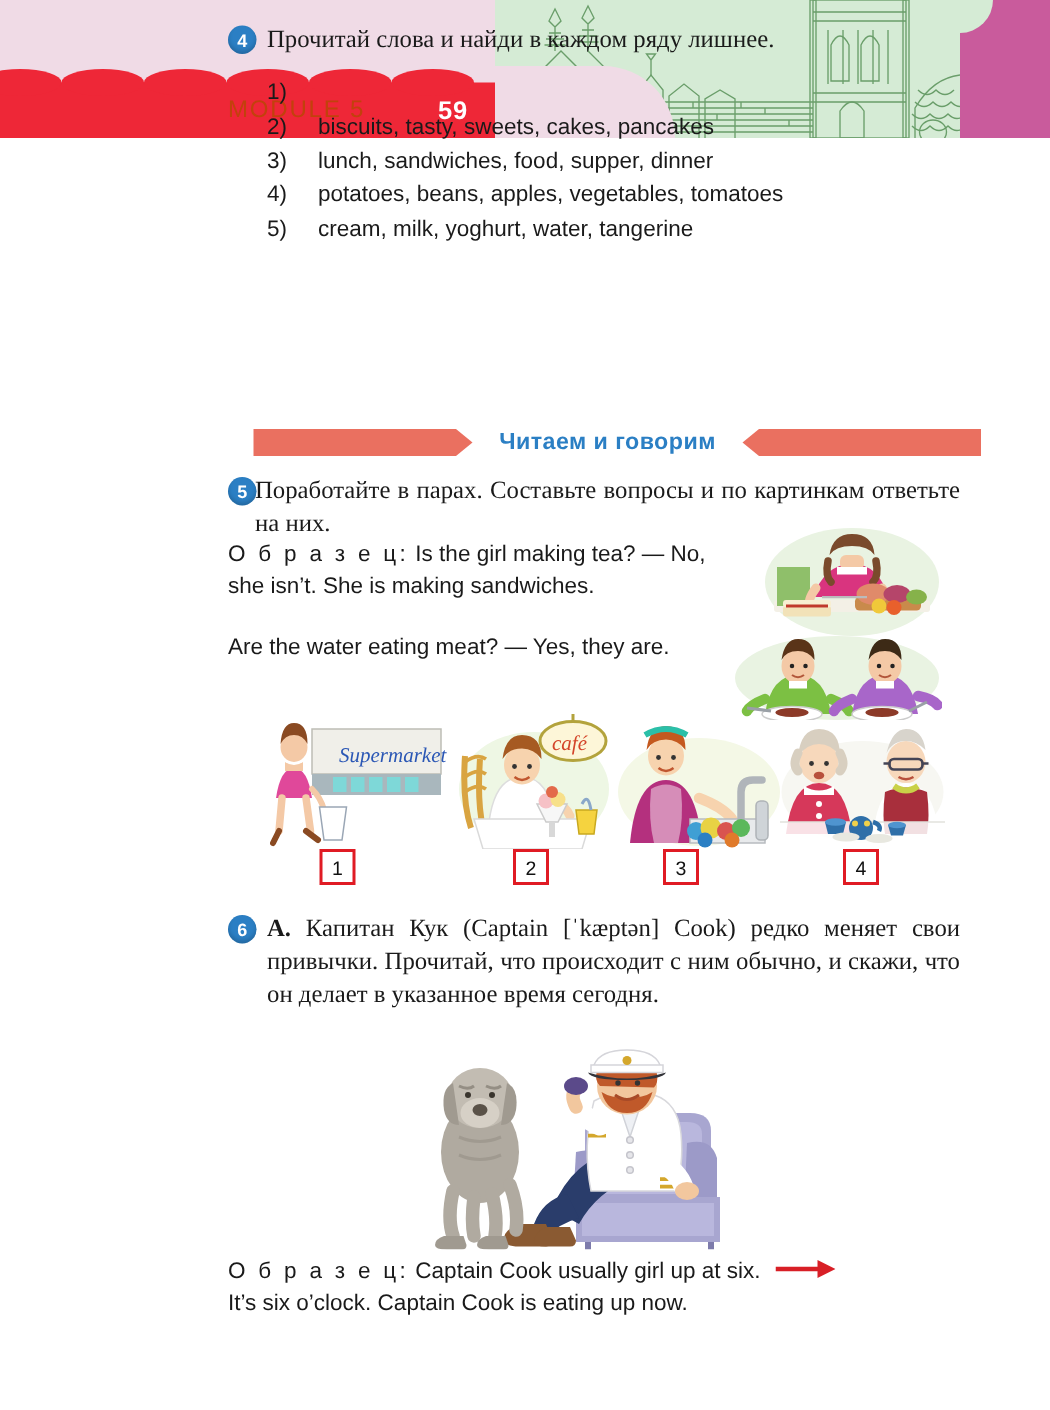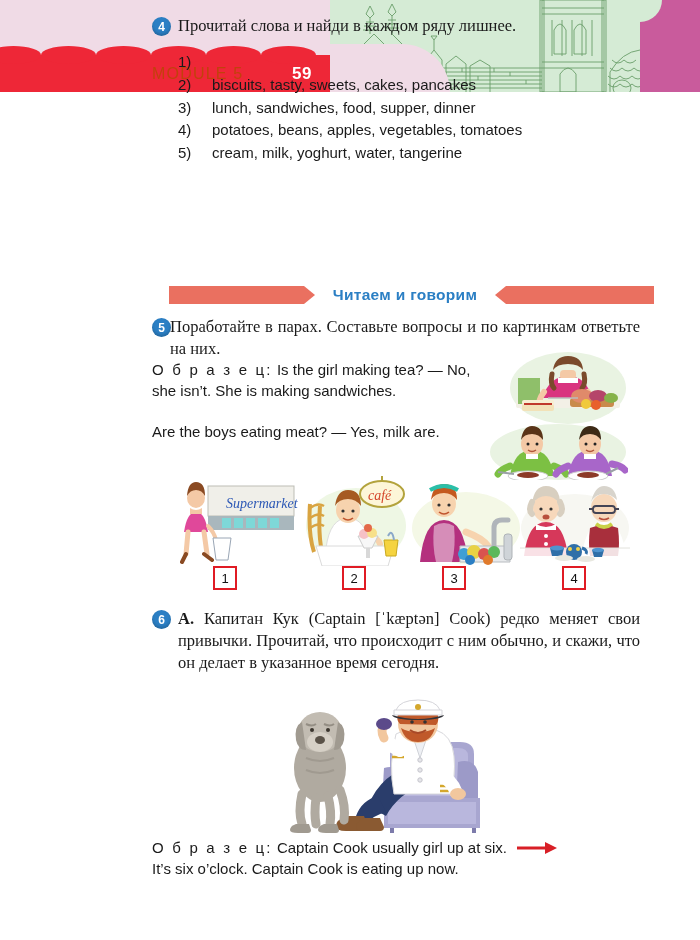--- a/index.html
+++ b/index.html
@@ -184,21 +184,21 @@
 </div>
 
 <div id="ex5-sample">
   <div class="en">
     <span class="sample-label">О б р а з е ц:</span>
     <span>Is the girl making tea? — No, she isn’t. She is making sandwiches.</span>
   </div>
 </div>
 
 <div id="ex5-q2">
-  <div class="en">Are the boys eating meat? — Yes, milk are.</div>
+  <div class="en">Are the water eating meat? — Yes, they are.</div>
 </div>
 
 <div style="position:absolute;left:508px;top:348px;width:120px;height:78px;">
   <svg width="120" height="78" viewBox="0 0 120 78">
     <ellipse cx="60" cy="40" rx="58" ry="36" fill="#e9f3e2"></ellipse>
     <rect x="8" y="52" width="104" height="8" rx="2" fill="#f3f0e6"></rect>
     <rect x="10" y="30" width="22" height="26" fill="#8fbf6a"></rect>
     <path d="M34 50 q8 -22 26 -22 q18 0 24 22 z" fill="#d9347f"></path>
     <rect x="52" y="22" width="16" height="10" rx="4" fill="#f4c9a6"></rect>
     <path d="M45 22 q2 -14 15 -14 q14 0 15 14 q-4 -6 -15 -6 q-11 0 -15 6 z" fill="#7a4a2c"></path>

